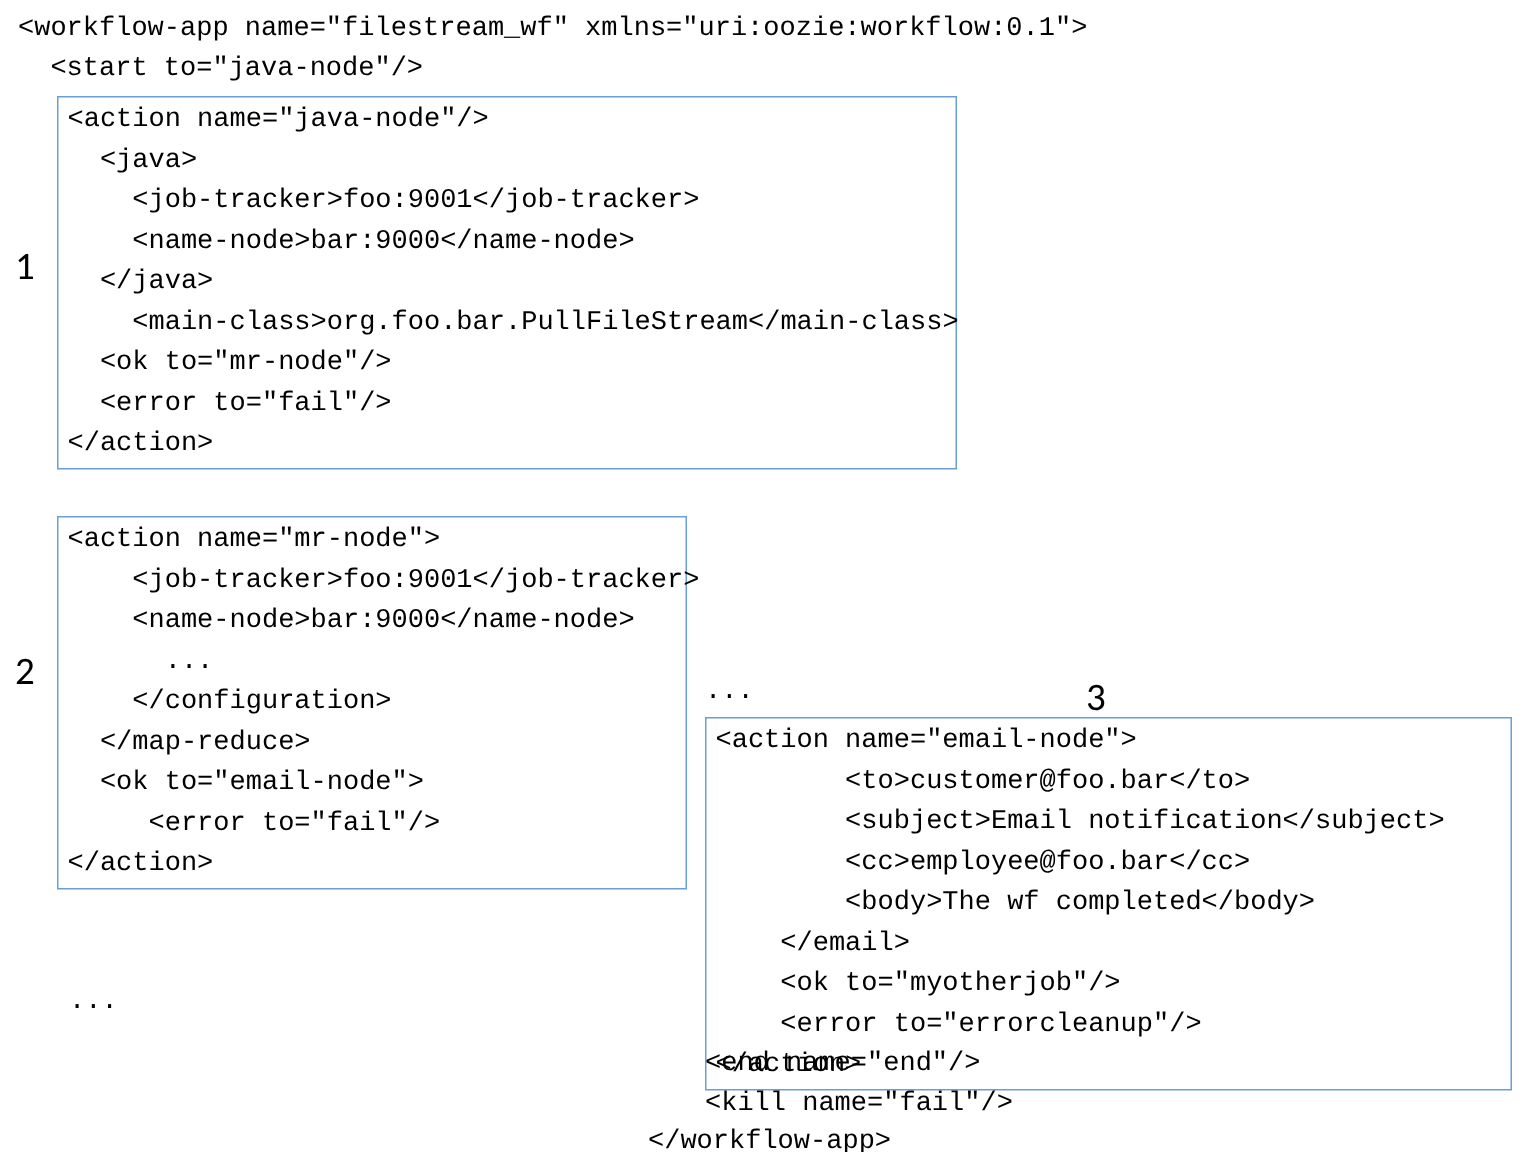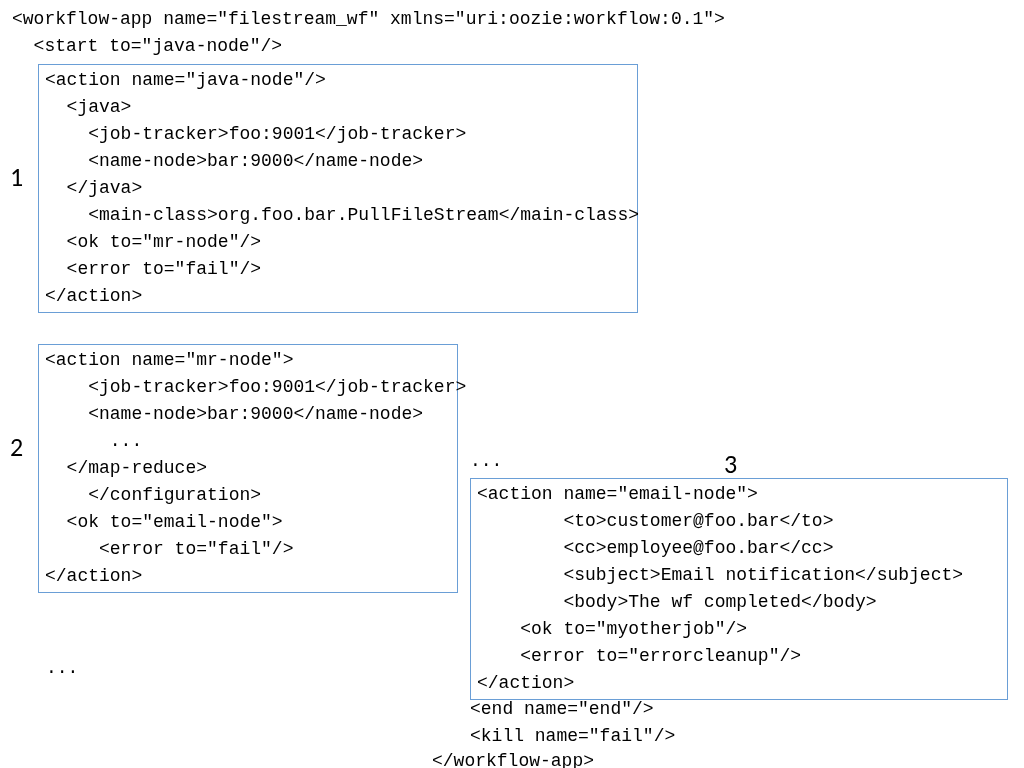--- a/index.html
+++ b/index.html
@@ -90,36 +90,37 @@
   <div class="line">  &lt;ok to="mr-node"/&gt;</div>
   <div class="line">  &lt;error to="fail"/&gt;</div>
   <div class="line">&lt;/action&gt;</div>
 </div>
 
 <div id="box2" class="box">
   <div class="line">&lt;action name="mr-node"&gt;</div>
   <div class="line">    &lt;job-tracker&gt;foo:9001&lt;/job-tracker&gt;</div>
   <div class="line">    &lt;name-node&gt;bar:9000&lt;/name-node&gt;</div>
   <div class="line">      ...</div>
+  <div class="line">    &lt;/configuration&gt;</div>
   <div class="line">  &lt;/map-reduce&gt;</div>
-  <div class="line">    &lt;/configuration&gt;</div>
   <div class="line">  &lt;ok to="email-node"&gt;</div>
   <div class="line">     &lt;error to="fail"/&gt;</div>
   <div class="line">&lt;/action&gt;</div>
 </div>
 
 <div id="dots2b" class="line">...</div>
 <div id="dots3" class="line">...</div>
 
 <div id="box3" class="box">
   <div class="line">&lt;action name="email-node"&gt;</div>
   <div class="line">        &lt;to&gt;customer@foo.bar&lt;/to&gt;</div>
+  <div class="line">        &lt;subject&gt;Email notification&lt;/subject&gt;</div>
   <div class="line">        &lt;cc&gt;employee@foo.bar&lt;/cc&gt;</div>
-  <div class="line">        &lt;subject&gt;Email notification&lt;/subject&gt;</div>
   <div class="line">        &lt;body&gt;The wf completed&lt;/body&gt;</div>
+  <div class="line">    &lt;/email&gt;</div>
   <div class="line">    &lt;ok to="myotherjob"/&gt;</div>
   <div class="line">    &lt;error to="errorcleanup"/&gt;</div>
   <div class="line">&lt;/action&gt;</div>
 </div>
 
 <div id="footer">
   <div class="line">&lt;end name="end"/&gt;</div>
   <div class="line">&lt;kill name="fail"/&gt;</div>
 </div>
 <div id="footer-close" class="line">&lt;/workflow-app&gt;</div>

